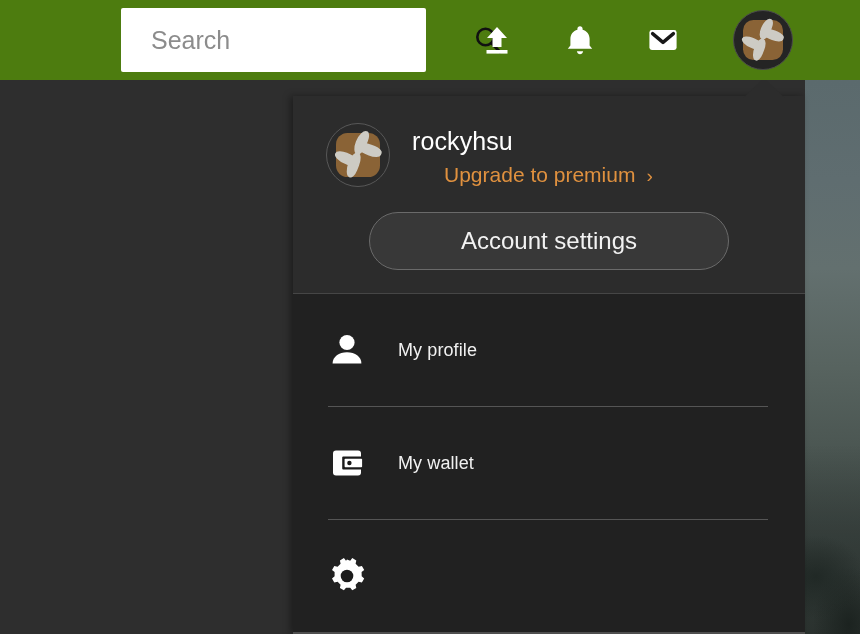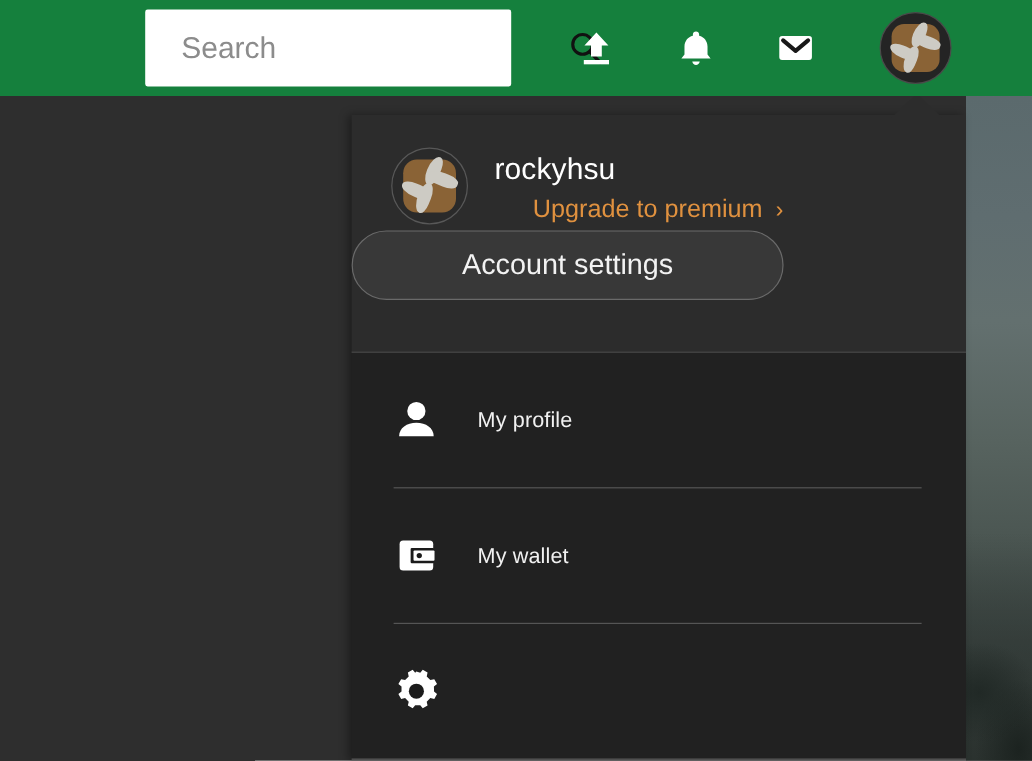--- a/index.html
+++ b/index.html
@@ -46,21 +46,21 @@
       radial-gradient(ellipse 50px 80px at 80% 95%, rgba(26,33,30,.9), rgba(26,33,30,0) 72%),
       linear-gradient(180deg, rgba(52,61,57,0) 0%, rgba(44,52,49,.6) 55%, rgba(40,47,44,.85) 100%);
   }
 
   
   .topbar {
     position: absolute;
     left: 0; top: 0;
     width: 860px;
     height: 80px;
-    background: #15803d;
+    background: #4d7c0f;
     z-index: 30;
   }
 
   .search-box {
     position: absolute;
     left: 121px;
     top: 8px;
     width: 305px;
     height: 64px;
     background: #ffffff;
@@ -204,22 +204,22 @@
     display: inline-flex;
     align-items: center;
     gap: 11px;
     cursor: pointer;
     margin-left: 32px;
   }
   .dd-upgrade .chev { font-size: 19px; line-height: 19px; }
 
   .dd-settings-wrap {
     display: flex;
-    justify-content: flex-start;
-    margin-top: 4px;
+    justify-content: center;
+    margin-top: 24px;
   }
   .dd-settings-btn {
     width: 360px;
     height: 58px;
     border-radius: 29px;
     background: #383838;
     border: 1px solid #6a6a6a;
     color: #f2f2f2;
     font-family: "Liberation Sans", sans-serif;
     font-size: 24px;

